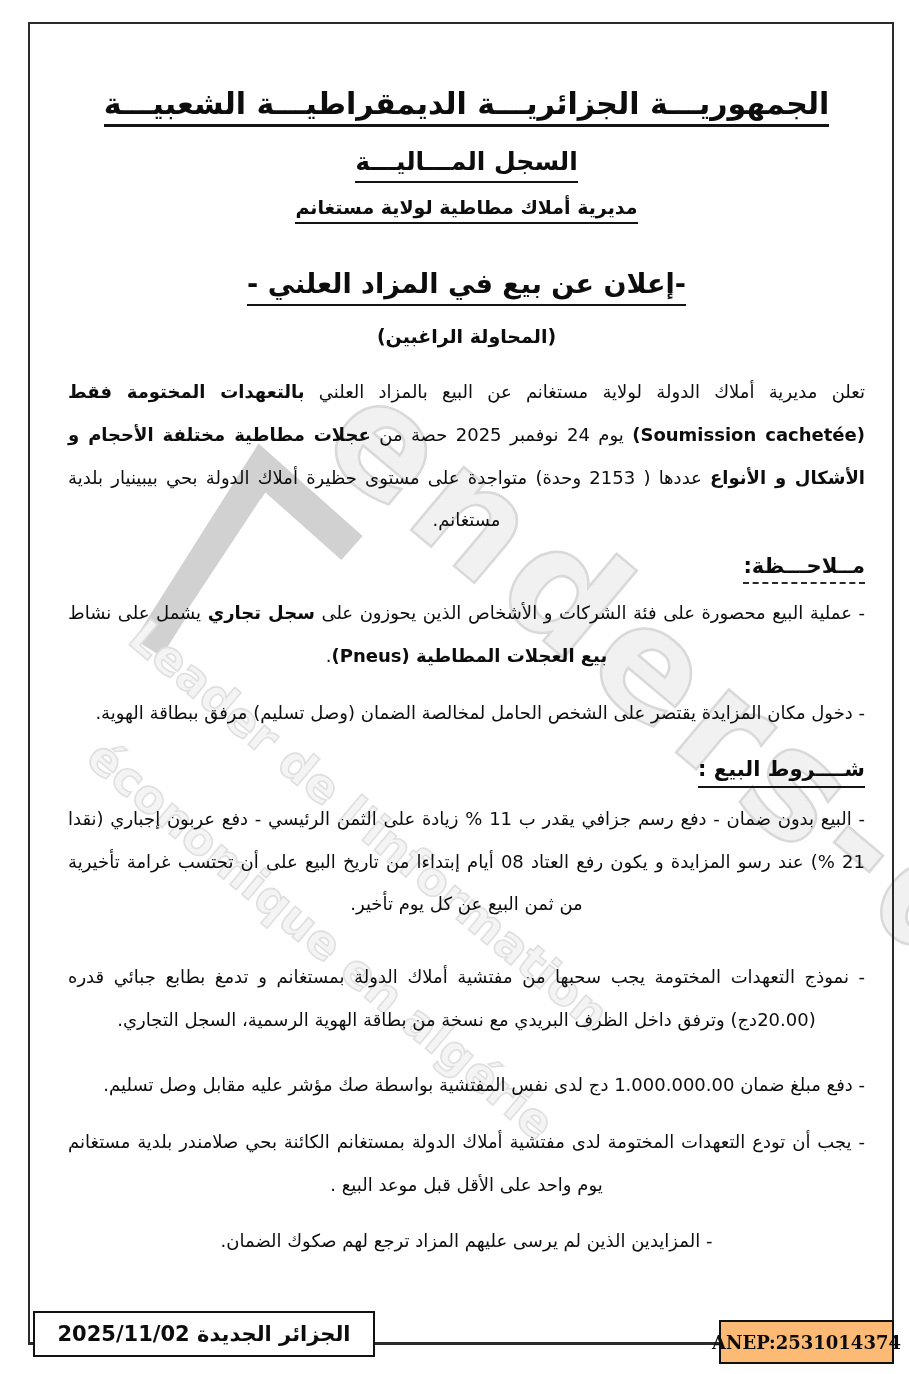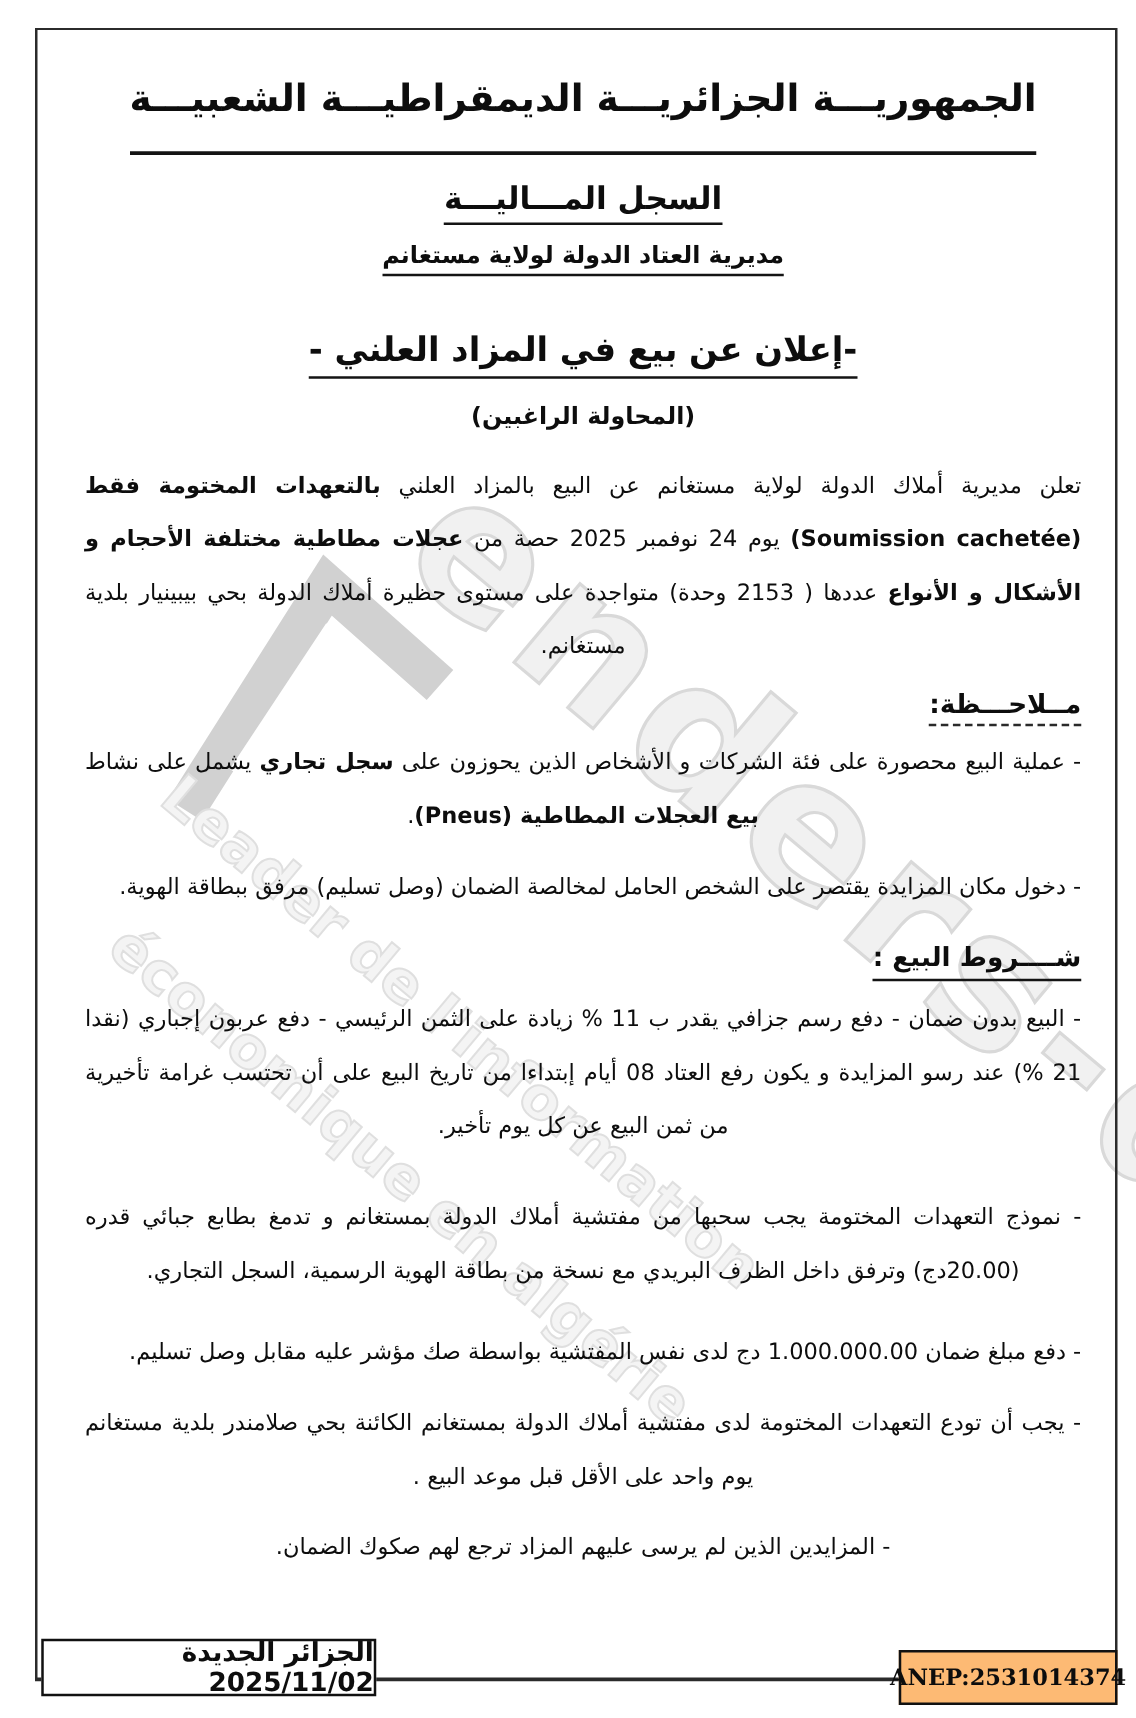--- a/index.html
+++ b/index.html
@@ -14,41 +14,41 @@
   }
   .wm{ position:absolute; left:0; top:0; z-index:0; pointer-events:none;}
   .content{
     position:absolute; left:68px; right:44px; top:36px; z-index:2;
     direction:rtl; text-align:right;
   }
   .center{text-align:center;}
   .h-rep{ margin:26px 0 0 0; font-size:30px; font-weight:800; }
   .h-min{ margin:20px 0 0 0; font-size:25px; font-weight:800; }
   .h-dir{ margin:13px 0 0 0; font-size:19px; font-weight:800; }
-  .u3{ border-bottom:3px solid #141414; padding-bottom:24px; display:inline-block;}
+  .u3{ border-bottom:3px solid #141414; padding-bottom:3px; display:inline-block;margin-top:24px;}
   .u2{ border-bottom:2.5px solid #141414; padding-bottom:5px; display:inline-block;}
   .u1{ border-bottom:2px solid #141414; padding-bottom:4px; display:inline-block;}
   .title-main{ margin:44px 0 0 0; font-size:27px; font-weight:800;}
   .attempt{ margin:19px 0 0 0; font-size:19px; font-weight:800;}
   .para{
     margin:24px 0 0 0; font-size:18px; line-height:2.38;
     text-align:justify; text-justify:inter-word;
   }
   .j-center{ text-align-last:center; }
   .line-right{ text-align:right; text-align-last:right; }
   .line-center{ text-align:center; text-align-last:center; }
   .b{ font-weight:700; }
   .section-h{ margin:12px 0 0 0; font-size:21px; font-weight:800; text-align:right;}
   .hd-dash{ border-bottom:2px dashed #2a2a2a; padding-bottom:4px; display:inline-block;}
   .hd-solid{ border-bottom:2.5px solid #141414; padding-bottom:5px; display:inline-block;}
   .mt-lg{ margin-top:30px; }
   .mt-md{ margin-top:22px; }
   .mt-sm{ margin-top:14px; }
   .news-box{
-    position:absolute; left:33px; top:1311px; width:268px; height:46px;
+    position:absolute; left:33px; top:1311px; width:342px; height:46px;
     box-sizing:border-box; border:2px solid #111; background:#fff; z-index:3;
     display:flex; align-items:center; justify-content:center;
     direction:rtl; font-size:21px; font-weight:800;
   }
   .anep-box{
     position:absolute; left:719px; top:1320px; width:175px; height:44px;
     box-sizing:border-box; border:2px solid #111; background:#fdba74; z-index:3;
     display:flex; align-items:center; justify-content:center;
     font-family:"DejaVu Serif",serif; font-size:18px; font-weight:700;
   }
@@ -72,21 +72,21 @@
 
   <div class="content">
 
     <div class="center h-rep">
       <span class="u3">الجمهوريـــة الجزائريـــة الديمقراطيـــة الشعبيـــة</span>
     </div>
     <div class="center h-min">
       <span class="u2">السجل المـــاليـــة</span>
     </div>
     <div class="center h-dir">
-      <span class="u1">مديرية العتاد الدولة لولاية مستغانم</span>
+      <span class="u1">مديرية أملاك مطاطية لولاية مستغانم</span>
     </div>
 
     <div class="center title-main">
       <span class="u2">-إعلان عن بيع في المزاد العلني -</span>
     </div>
     <div class="center attempt">(المحاولة الراغبين)</div>
 
     <p class="para j-center"><span>تعلن مديرية أملاك الدولة لولاية مستغانم عن البيع بالمزاد العلني </span><span class="b">بالتعهدات المختومة فقط (Soumission cachetée)</span><span> يوم 24 نوفمبر 2025 حصة من </span><span class="b">عجلات مطاطية مختلفة الأحجام و الأشكال و الأنواع</span><span> عددها ( 2153 وحدة) متواجدة على مستوى حظيرة أملاك الدولة بحي بيبينيار بلدية مستغانم.</span></p>
 
     <h3 class="section-h">

